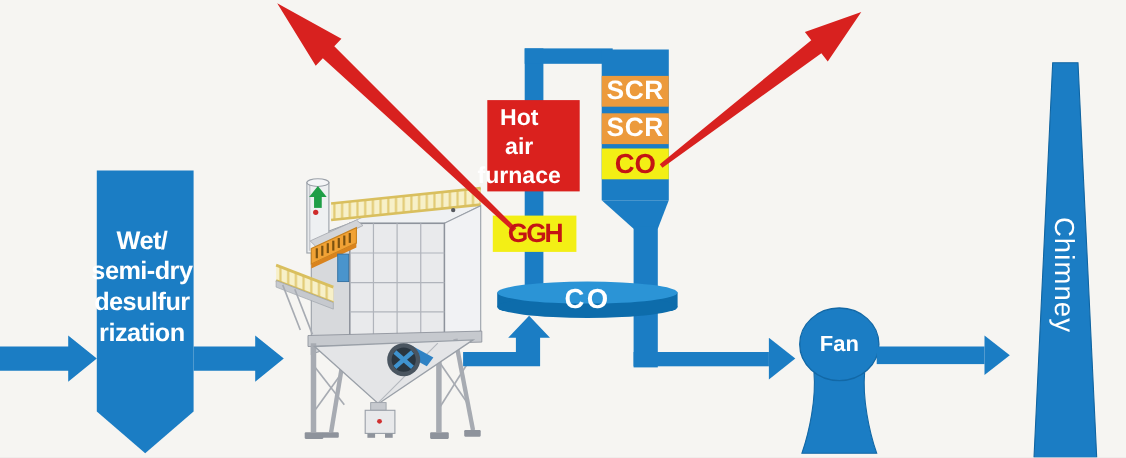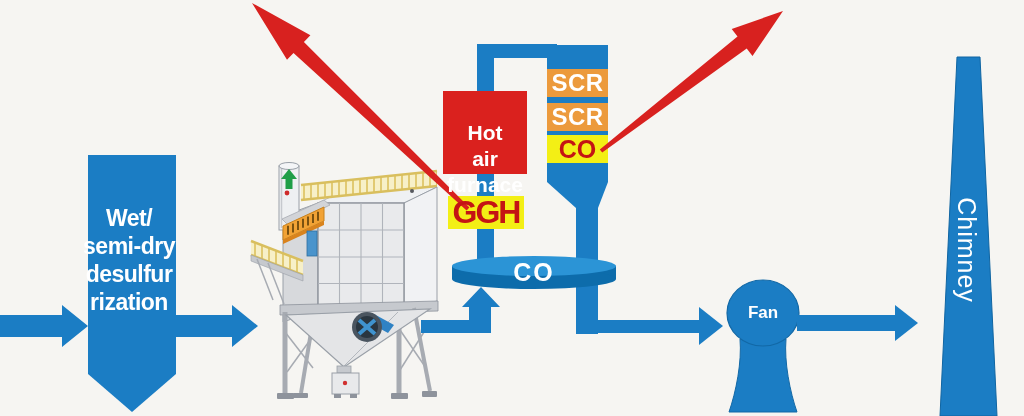--- a/index.html
+++ b/index.html
@@ -7,27 +7,27 @@
     position:relative;width:1024px;height:416px;overflow:hidden;
     background:#f6f5f2;
     font-family:"Liberation Sans","DejaVu Sans",sans-serif;
   }
   .stage svg{position:absolute;left:0;top:0;}
   .lbl{
     position:absolute;text-align:center;white-space:pre-line;
     color:#fff;pointer-events:none;
   }
   .lbl-desulf{left:83px;top:204px;width:92px;font-size:23px;line-height:28px;font-weight:600;letter-spacing:-0.5px;}
-  .lbl-furnace{left:443px;top:95px;width:84px;font-size:21px;line-height:26px;font-weight:600;margin-top:25px;}
-  .lbl-ggh{left:448px;top:196px;width:76px;height:33px;line-height:33px;font-size:32px;font-weight:700;color:#c41414;letter-spacing:-2px;}
+  .lbl-furnace{left:430px;top:95px;width:84px;font-size:21px;line-height:26px;font-weight:600;}
+  .lbl-ggh{left:448px;top:196px;width:76px;height:33px;line-height:33px;font-size:24px;font-weight:700;color:#c41414;letter-spacing:-2px;}
   .lbl-scr1{left:547px;top:69px;width:61px;height:28px;line-height:28px;font-size:24px;font-weight:600;letter-spacing:0.5px;}
   .lbl-scr2{left:547px;top:103px;width:61px;height:28px;line-height:28px;font-size:24px;font-weight:600;letter-spacing:0.5px;}
   .lbl-coband{left:547px;top:135px;width:61px;height:28px;line-height:28px;font-size:25px;font-weight:700;color:#c41414;}
   .lbl-codisk{left:452px;top:259px;width:164px;height:26px;line-height:26px;font-size:25px;font-weight:600;letter-spacing:2px;}
-  .lbl-fan{left:727px;top:299px;width:72px;height:28px;line-height:28px;font-size:17px;font-weight:600;}
+  .lbl-fan{left:727px;top:299px;width:72px;height:28px;line-height:28px;font-size:20px;font-weight:600;}
   .lbl-chimney{left:907px;top:235px;width:120px;height:30px;line-height:30px;font-size:25px;font-weight:500;letter-spacing:1px;transform:rotate(90deg);}
 </style>
 </head>
 <body>
 
 <div class="stage">
 
 <svg width="1024" height="416" viewBox="0 0 1024 416">
   <defs>
     <pattern id="balusters" patternUnits="userSpaceOnUse" width="7" height="20">

